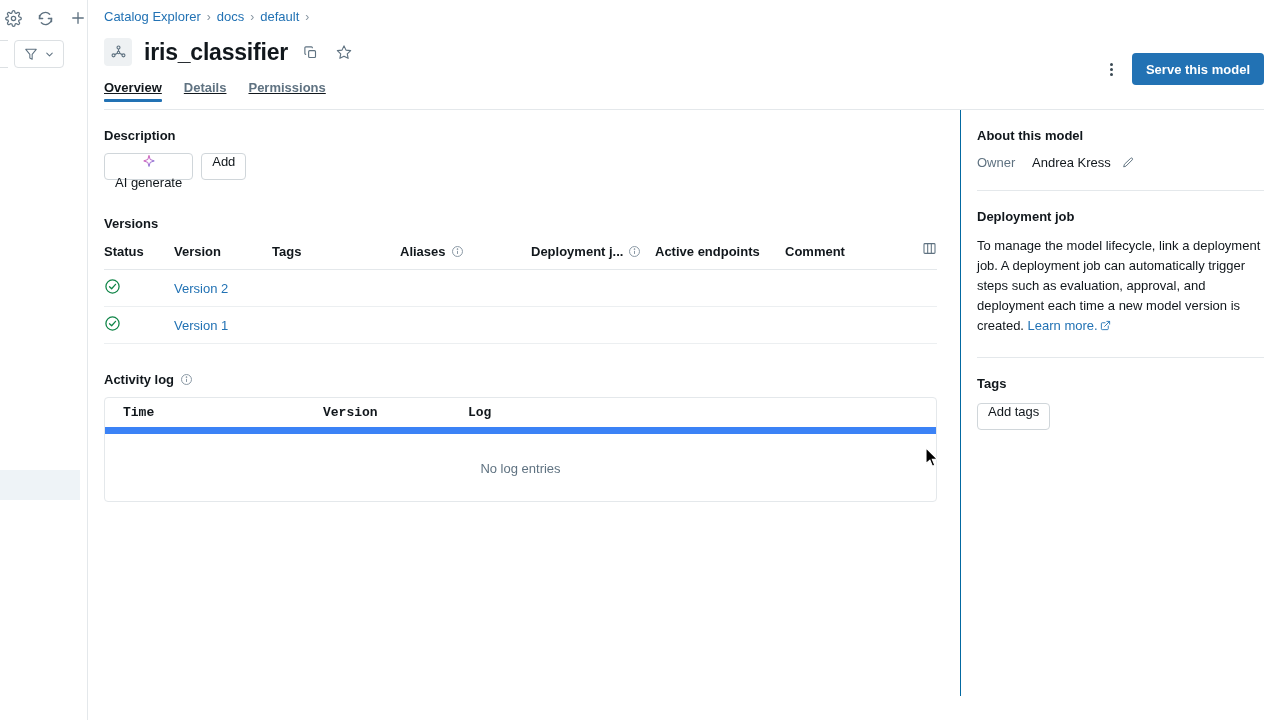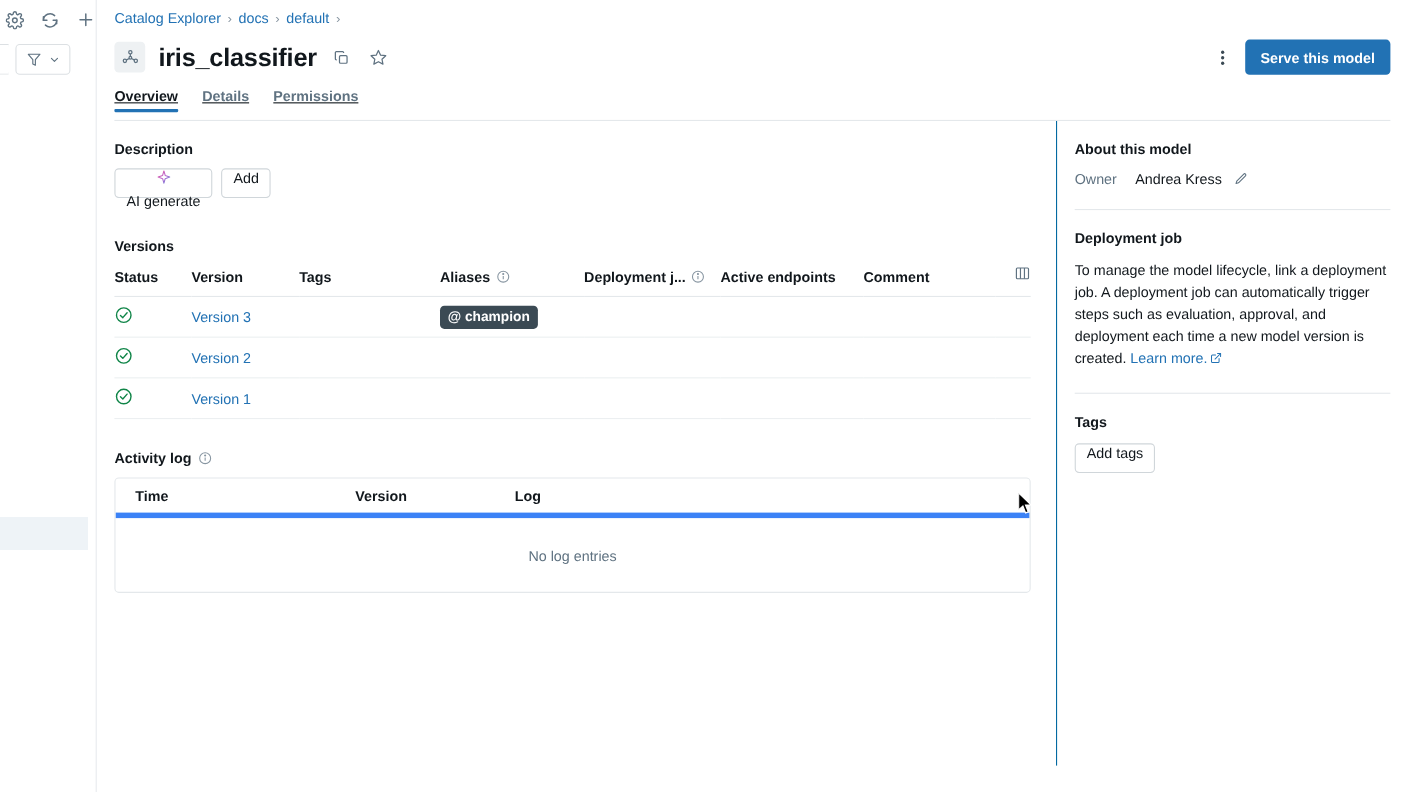--- a/index.html
+++ b/index.html
@@ -95,21 +95,21 @@
     margin-left: 12px; color: #11171c;
     letter-spacing: -0.2px;
     text-align: center;
   }
   .title-act {
     width: 24px; height: 24px; margin-left: 10px;
     display: flex; align-items: center; justify-content: center;
     color: #5f7281; cursor: pointer; border-radius: 4px;
   }
   .title-right {
-    position: absolute; right: 16px; top: 0;
+    position: absolute; right: 16px; top: 17px;
     display: flex; align-items: center; gap: 6px; height: 44px;
   }
   .kebab {
     width: 28px; height: 28px; border-radius: 4px;
     display: flex; flex-direction: column; align-items: center; justify-content: center;
     gap: 2px; cursor: pointer; color: #5f7281;
   }
   .kebab span { width: 3px; height: 3px; border-radius: 50%; background: #3b4a54; display: block; }
   .primary-btn {
     background: #2272b4; color: #fff;
@@ -197,22 +197,22 @@
 
   
   .activity-wrap { margin-top: 28px; width: 833px; }
   .log-card {
     border: 1px solid #e4e8eb; border-radius: 4px;
     width: 833px; height: 105px;
     background: #fff; overflow: hidden;
   }
   .log-head {
     display: flex; height: 36px; align-items: center;
-    border-bottom: 5px solid #3b82f6;
-    padding: 0 18px; font-size: 13px; font-weight: bold; color: #11171c;
+    border-bottom: 7px solid #3b82f6;
+    padding: 0 18px; font-size: 13px; font-weight: bold; color: #11171c; font-family: Liberation Mono, monospace;
   }
   .log-head .c1 { width: 200px; }
   .log-head .c2 { width: 145px; }
   .log-empty {
     height: 68px; display: flex; align-items: center; justify-content: center;
     color: #5f7281; font-size: 13px;
   }
 
   
   .rp-title { font-size: 13px; font-weight: bold; margin-bottom: 12px; }
@@ -418,37 +418,20 @@
             <tbody>
               <tr>
                 <td>
                   <span class="status-ok">
                     <svg width="17" height="17" viewBox="0 0 24 24" fill="none" stroke="currentColor" stroke-width="1.8" stroke-linecap="round" stroke-linejoin="round">
                         <circle cx="12" cy="12" r="9.3"></circle>
                         <polyline points="7.8,12.3 10.8,15.2 16.3,8.9"></polyline>
                       </svg>
                   </span>
                 </td>
-                <td><span class="ver-link">Version 3</span></td>
-                <td></td>
-                <td><span class="alias-pill">@ champion</span></td>
-                <td></td>
-                <td></td>
-                <td></td>
-                <td></td>
-              </tr>
-              <tr>
-                <td>
-                  <span class="status-ok">
-                    <svg width="17" height="17" viewBox="0 0 24 24" fill="none" stroke="currentColor" stroke-width="1.8" stroke-linecap="round" stroke-linejoin="round">
-                        <circle cx="12" cy="12" r="9.3"></circle>
-                        <polyline points="7.8,12.3 10.8,15.2 16.3,8.9"></polyline>
-                      </svg>
-                  </span>
-                </td>
                 <td><span class="ver-link">Version 2</span></td>
                 <td></td>
                 <td></td>
                 <td></td>
                 <td></td>
                 <td></td>
                 <td></td>
               </tr>
               <tr>
                 <td>

